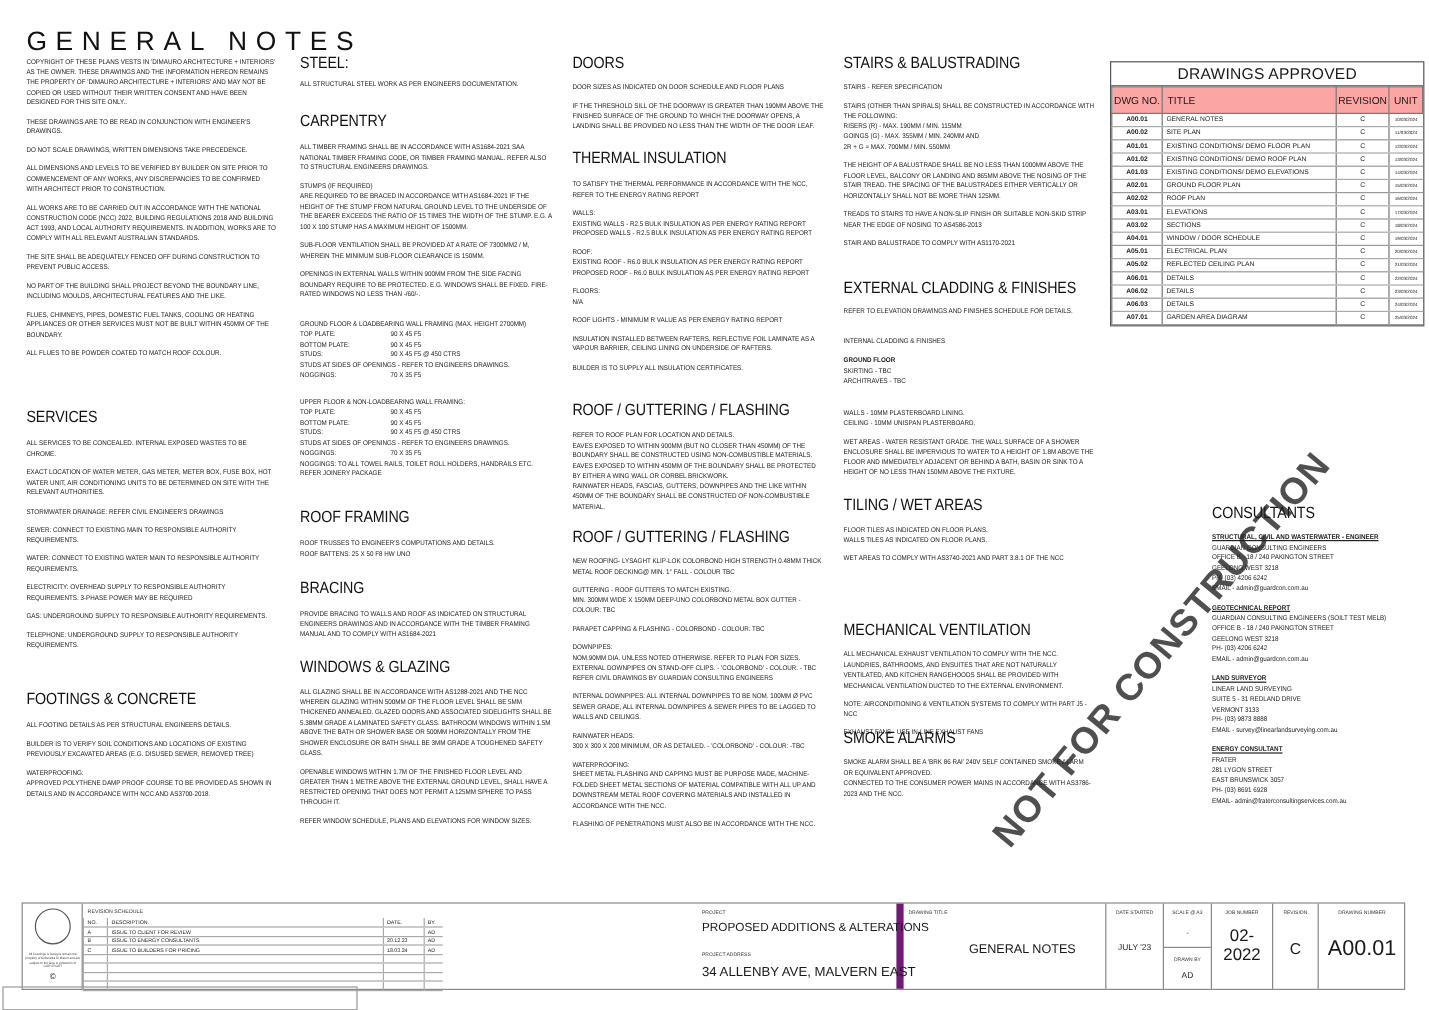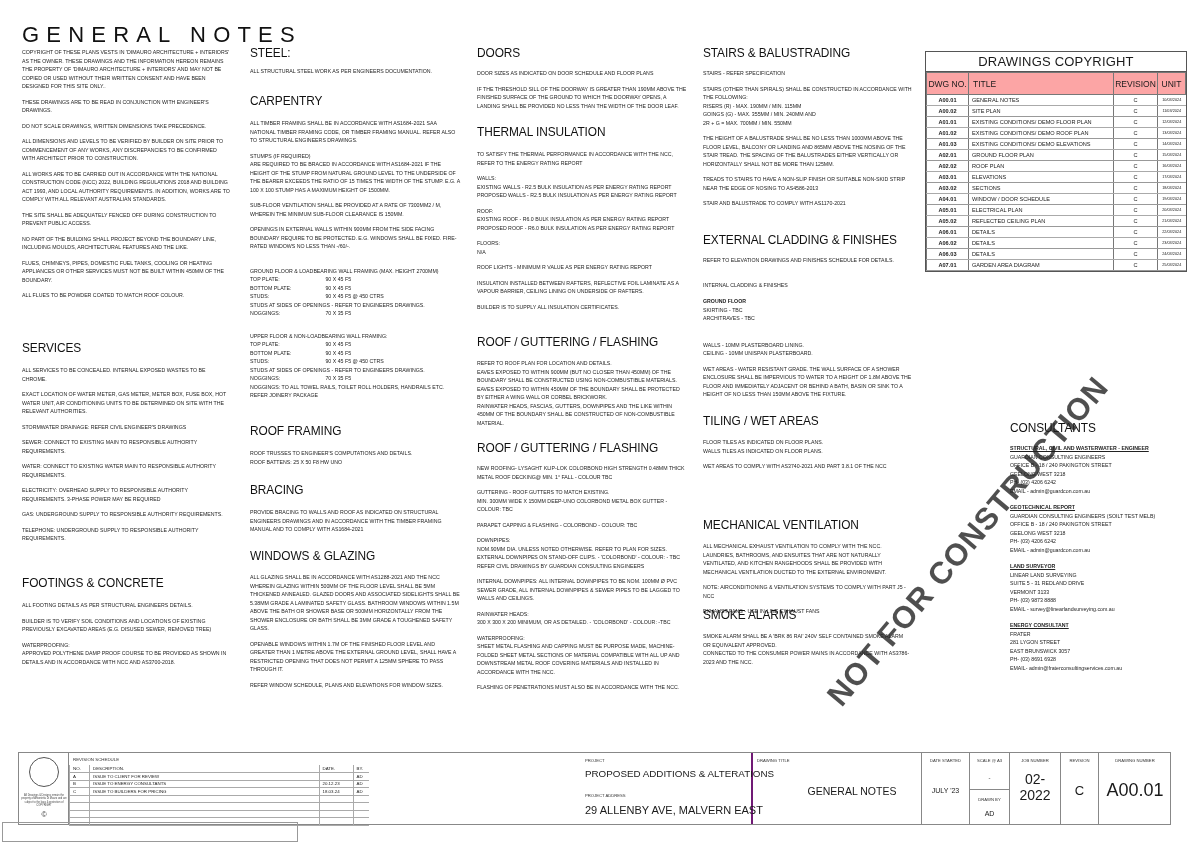--- a/index.html
+++ b/index.html
@@ -258,21 +258,21 @@
 </div>
 <div class="col" style="left:703px; top:607px; width:210px;">
   <div class="sec-title">SMOKE ALARMS</div>
   <div style="margin-top:9px;">
       <div class="para" style="white-space: pre-line;">SMOKE ALARM SHALL BE A 'BRK 86 RAI' 240V SELF CONTAINED SMOKE ALARM OR EQUIVALENT APPROVED.
 CONNECTED TO THE CONSUMER POWER MAINS IN ACCORDANCE WITH AS3786-2023 AND THE NCC.</div>
     </div>
 </div>
 
 <div class="sched">
-  <div class="sched-title">DRAWINGS COPYRIGHT</div>
+  <div class="sched-title">DRAWINGS APPROVED</div>
   <table>
     <thead>
       <tr>
         <th class="c" style="width:42px;">DWG NO.</th>
         <th>TITLE</th>
         <th class="c" style="width:44px;">REVISION</th>
         <th class="c" style="width:28px;">UNIT</th>
       </tr>
     </thead>
     <tbody id="sched-body">
@@ -472,25 +472,25 @@
           </tr>
           <tr>
             <td></td>
             <td></td>
             <td></td>
             <td></td>
           </tr>
         </tbody>
     </table>
   </div>
-  <div class="tb-cell" style="left:561px; width:173px; border-right:2px solid #701a75;">
+  <div class="tb-cell" style="left:561px; width:173px; border-right:6px solid #701a75;">
     <div class="tiny" style="position:absolute; left:5px; top:5px;">PROJECT</div>
     <div style="position:absolute; left:5px; top:15px; font-size:9.8px; white-space:nowrap;">PROPOSED ADDITIONS &amp; ALTERATIONS</div>
     <div class="tiny" style="position:absolute; left:5px; top:40px;">PROJECT ADDRESS</div>
-    <div style="position:absolute; left:5px; top:51px; font-size:11px; white-space:nowrap;">29 ALLENBY AVE, MALVERN EAST</div>
+    <div style="position:absolute; left:5px; top:51px; font-size:11px; white-space:nowrap;">34 ALLENBY AVE, MALVERN EAST</div>
   </div>
   <div class="tb-cell" style="left:734px; width:169px; border-right:1px solid #888;">
     <div class="tiny" style="position:absolute; left:4px; top:5px;">DRAWING TITLE</div>
     <div style="position:absolute; left:0; width:100%; top:32px; text-align:center; font-size:10.5px; padding-left:30px;">GENERAL NOTES</div>
   </div>
   <div class="tb-cell" style="left:903px; width:48px; border-right:1px solid #888;">
     <div class="tiny" style="position:absolute; left:0; width:100%; top:5px; text-align:center;">DATE STARTED</div>
     <div style="position:absolute; left:0; width:100%; top:34px; text-align:center; font-size:7px;">JULY '23</div>
   </div>
   <div class="tb-cell" style="left:951px; width:40px; border-right:1px solid #888;">

